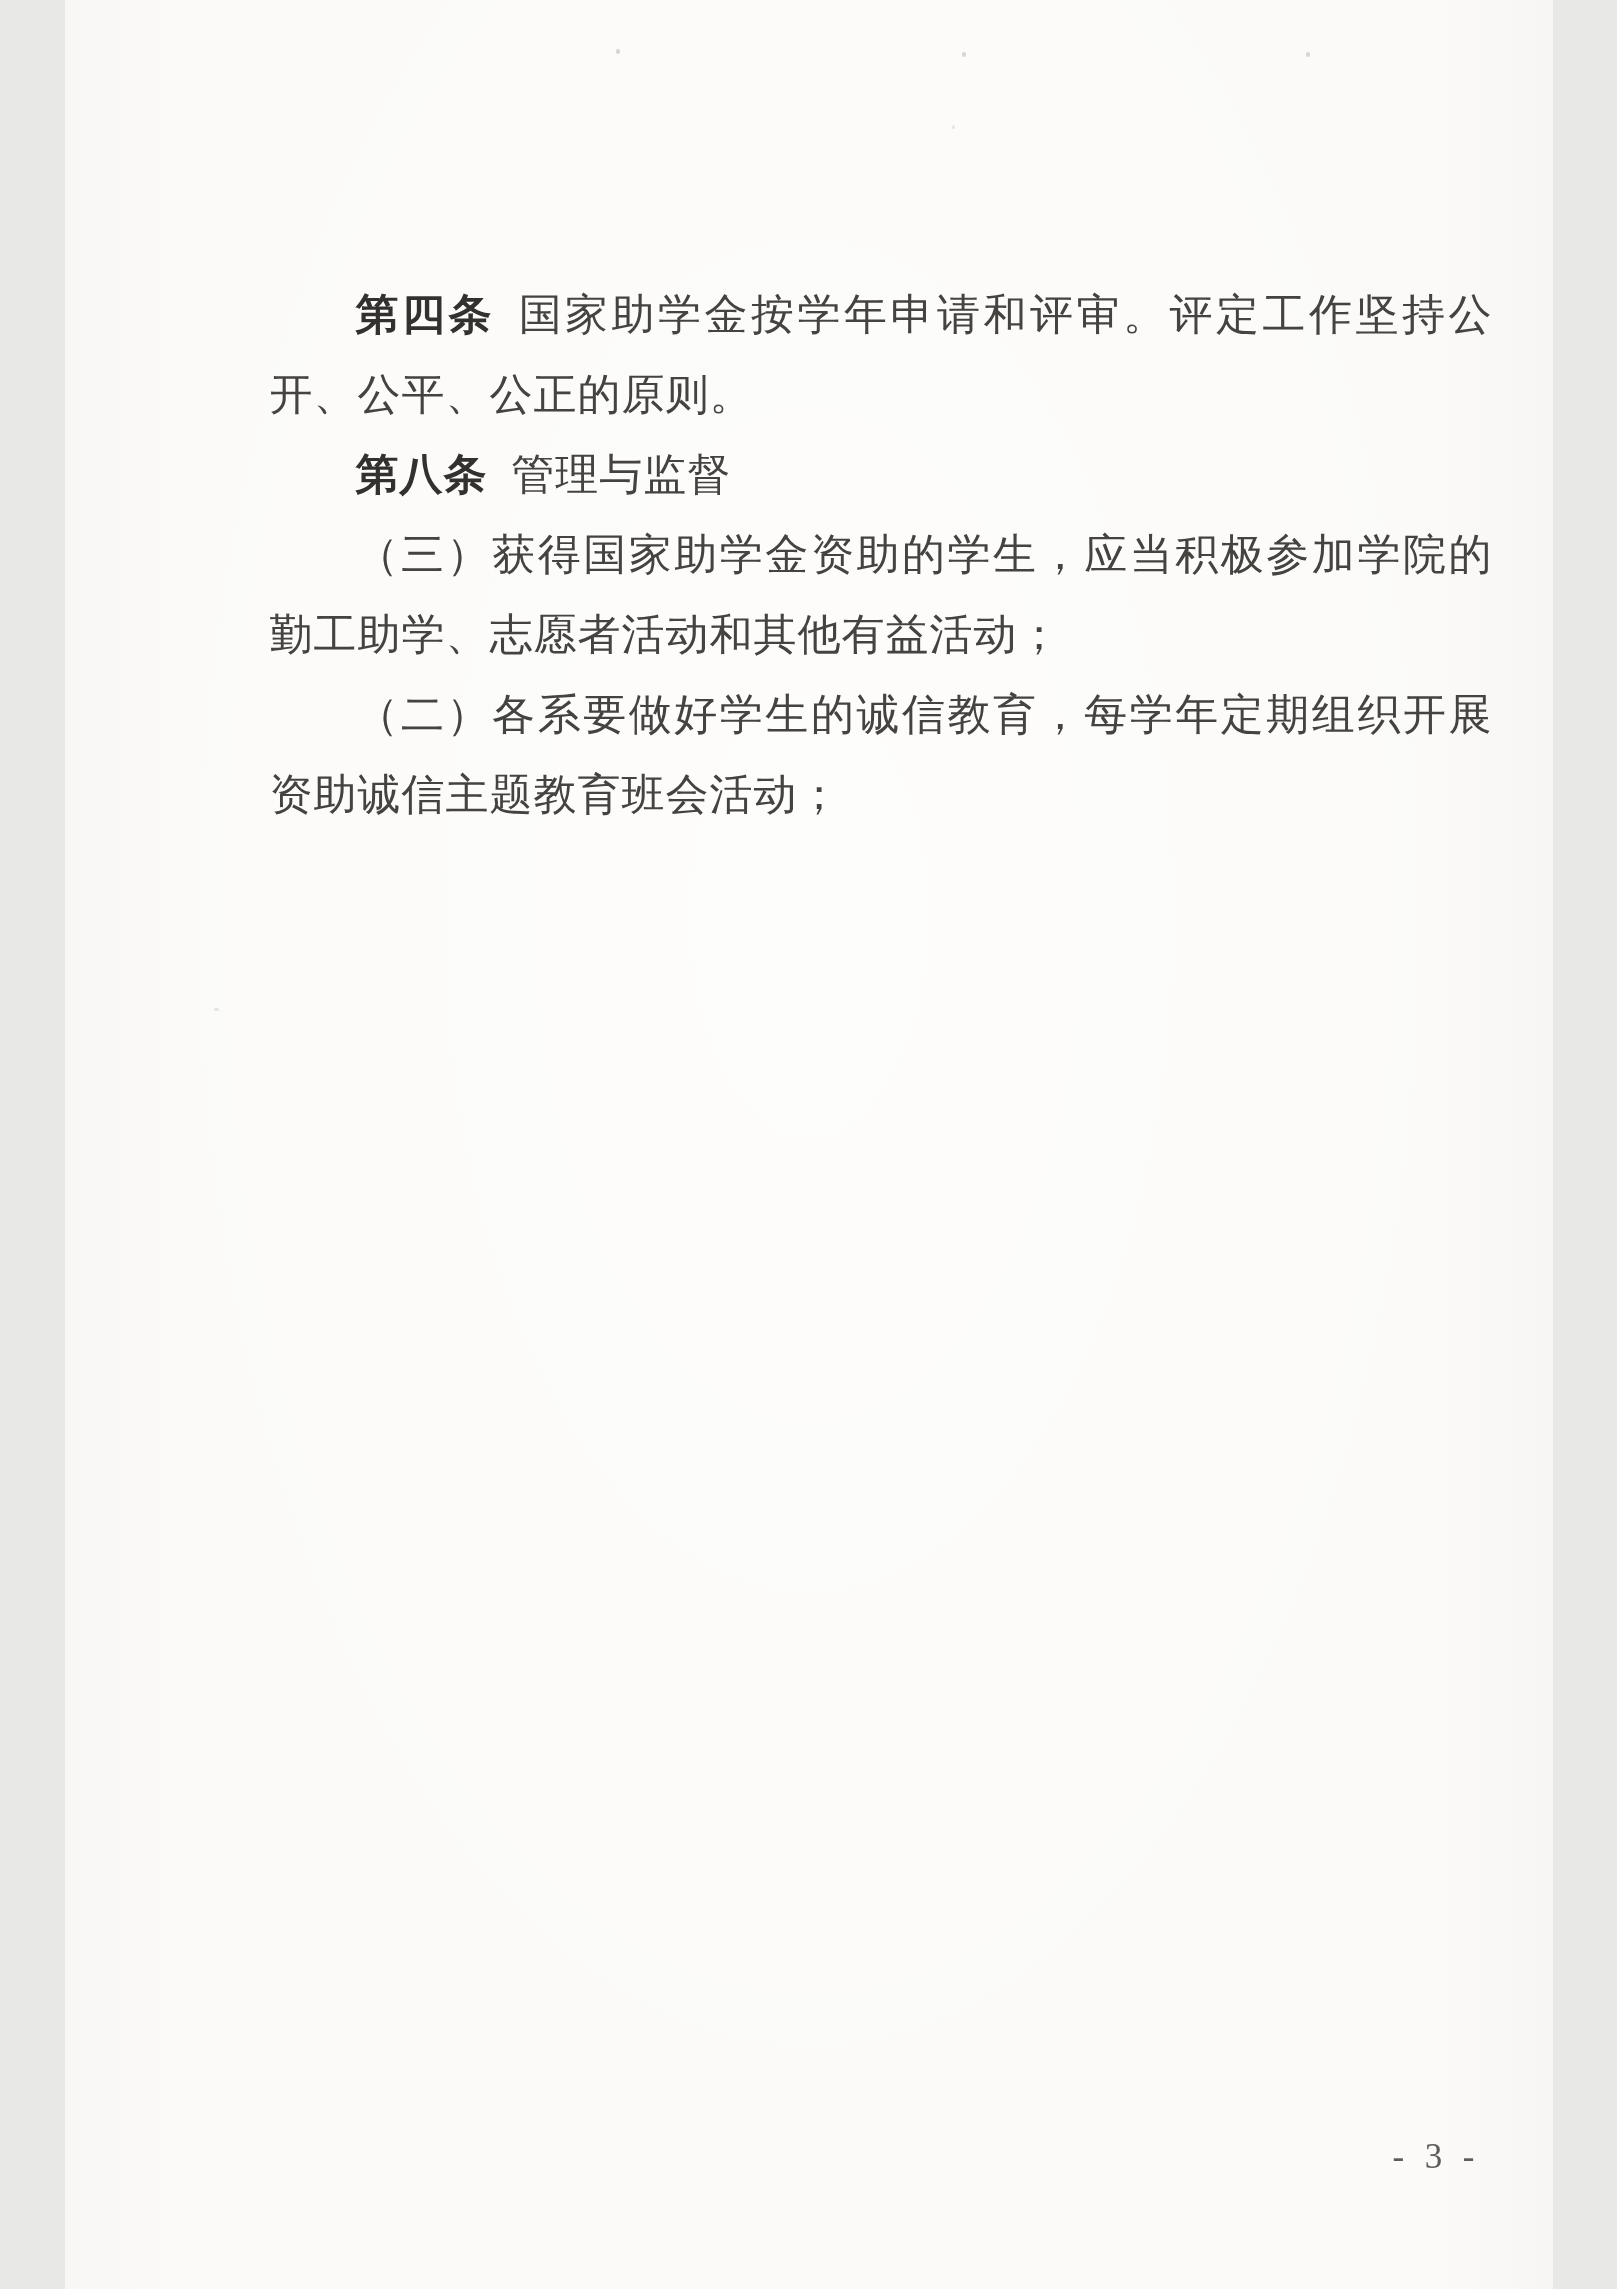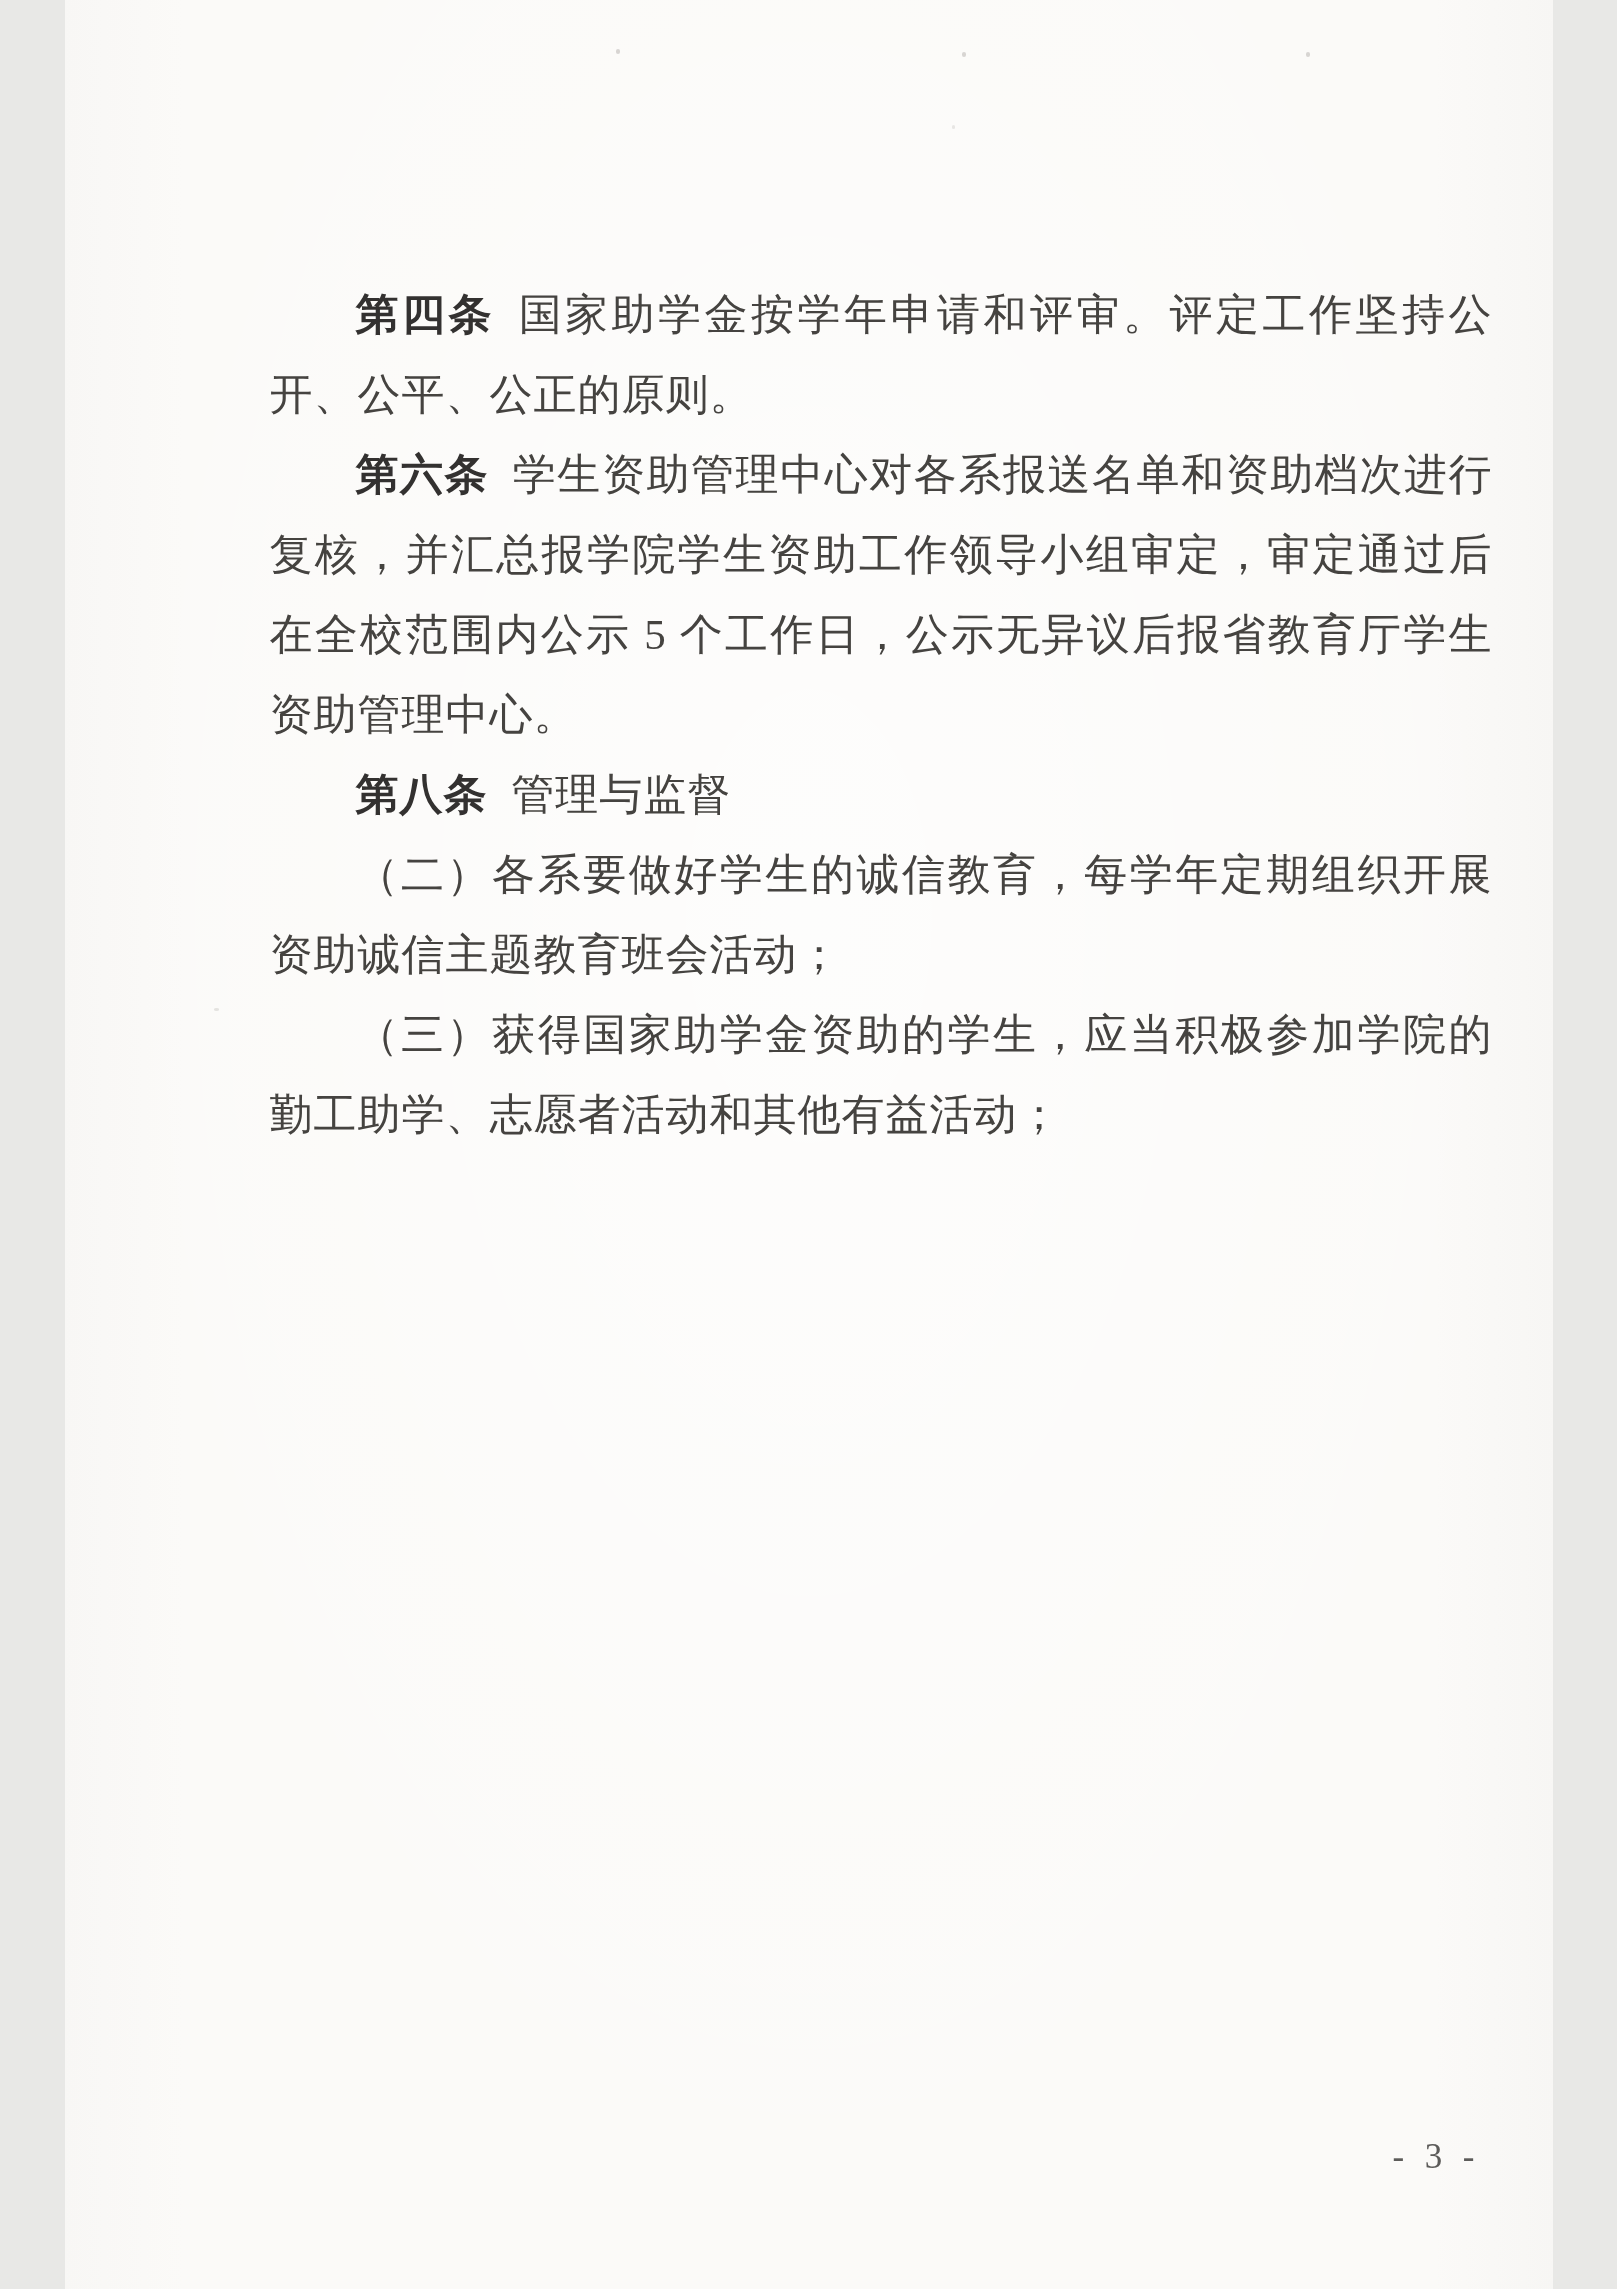--- a/index.html
+++ b/index.html
@@ -69,22 +69,21 @@
 <div class="page">
 
   <div class="speck" style="left:551px; top:49px; width:4.9px; height:4.9px;"></div>
   <div class="speck" style="left:897px; top:52px; width:4.9px; height:4.9px;"></div>
   <div class="speck" style="left:1241px; top:52px; width:4.9px; height:4.9px;"></div>
   <div class="speck" style="left:887px; top:125px; width:3.9px; height:3.9px; opacity:0.3;"></div>
   <div class="speck" style="left:149px; top:1008px; width:5.9px; height:2.9px; opacity:0.35;"></div>
 
   <div class="doc-body" id="doc-body">
       <p class="para"><b class="para-num">第四条</b><span class="para-text">国家助学金按学年申请和评审。评定工作坚持公开、公平、公正的原则。</span></p>
-      <p class="para"><b class="para-num">第六条</b><span class="para-text">学生资助管理中心对各系报送名单和资助档次进行复核，并汇总报学院学生资助工作领导小组审定，审定通过后在全校范围内公示 5 个工作日，公示无异议后报省教育厅学生资助管理中心。</span></p>
       <p class="para"><b class="para-num">第八条</b><span class="para-text">管理与监督</span></p>
+      <p class="para"><span class="para-text">（三）获得国家助学金资助的学生，应当积极参加学院的勤工助学、志愿者活动和其他有益活动；</span></p>
       <p class="para"><span class="para-text">（二）各系要做好学生的诚信教育，每学年定期组织开展资助诚信主题教育班会活动；</span></p>
-      <p class="para"><span class="para-text">（三）获得国家助学金资助的学生，应当积极参加学院的勤工助学、志愿者活动和其他有益活动；</span></p>
     </div>
 
   <div class="page-footer">- 3 -</div>
 
 </div>
 
 
 </body></html>

